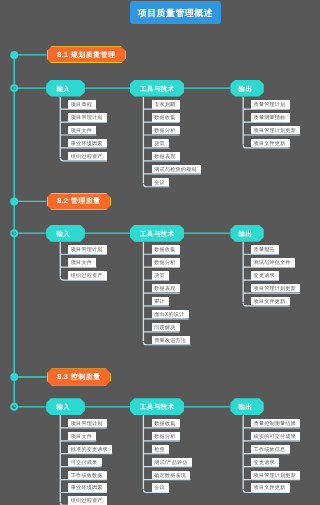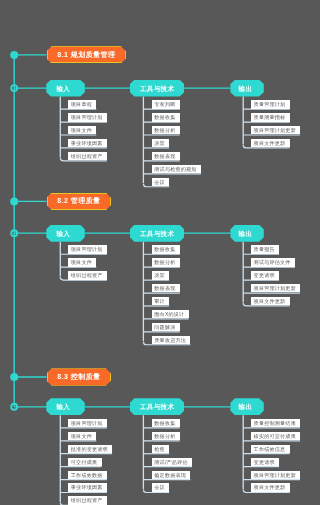--- a/index.html
+++ b/index.html
@@ -120,20 +120,21 @@
       <line x1="143.20000000000002" y1="466.64000000000004" x2="191.984375" y2="466.64000000000004" stroke="#cfe2ef" stroke-width="1.2"></line>
       <line x1="143.20000000000002" y1="479.57" x2="190.359375" y2="479.57" stroke="#cfe2ef" stroke-width="1.2"></line>
       <path d="M 143.4 489.50000000000006 Q 143.4 492.50000000000006 146.4 492.50000000000006 L 169.1875 492.50000000000006" stroke="#cfe2ef" stroke-width="1.2" fill="none"></path>
       <line x1="243" y1="427.85" x2="300.253125" y2="427.85" stroke="#cfe2ef" stroke-width="1.2"></line>
       <line x1="243" y1="440.78000000000003" x2="300.253125" y2="440.78000000000003" stroke="#cfe2ef" stroke-width="1.2"></line>
       <line x1="243" y1="453.71000000000004" x2="289.659375" y2="453.71000000000004" stroke="#cfe2ef" stroke-width="1.2"></line>
       <line x1="243" y1="466.64000000000004" x2="279.08125" y2="466.64000000000004" stroke="#cfe2ef" stroke-width="1.2"></line>
       <line x1="243" y1="479.57" x2="300.253125" y2="479.57" stroke="#cfe2ef" stroke-width="1.2"></line>
       <path d="M 243.2 489.50000000000006 Q 243.2 492.50000000000006 246.2 492.50000000000006 L 289.659375 492.50000000000006" stroke="#cfe2ef" stroke-width="1.2" fill="none"></path>
     </svg>
+  <div class="node-title" style="left: 129.5px; top: 0.8px; width: 91.8px; height: 23px;">项目质量管理概述</div>
 <div class="node-section" style="left: 46.5px; top: 46.3px; height: 17.2px;">8.1 规划质量管理</div>
     <div class="node-group" style="left: 46.3px; top: 79.65px; height: 16.9px; width: 38.5px; padding-left: 10.2px; padding-right: 0px; justify-content: flex-start; padding-top: 2.2px;">输入</div>
     <div class="node-leaf" style="left: 68px; top: 100.1px;">项目章程</div>
     <div class="node-leaf" style="left: 68px; top: 113.03px;">项目管理计划</div>
     <div class="node-leaf" style="left: 68px; top: 125.96px;">项目文件</div>
     <div class="node-leaf" style="left: 68px; top: 138.89px;">事业环境因素</div>
     <div class="node-leaf" style="left: 68px; top: 151.82px;">组织过程资产</div>
     <div class="node-group" style="left: 129.8px; top: 79.65px; height: 16.9px; width: 54.4px; padding-left: 10.2px; padding-right: 0px; justify-content: flex-start; padding-top: 2.2px;">工具与技术</div>
     <div class="node-leaf" style="left: 151.5px; top: 100.1px;">专家判断</div>
     <div class="node-leaf" style="left: 151.5px; top: 113.03px;">数据收集</div>

